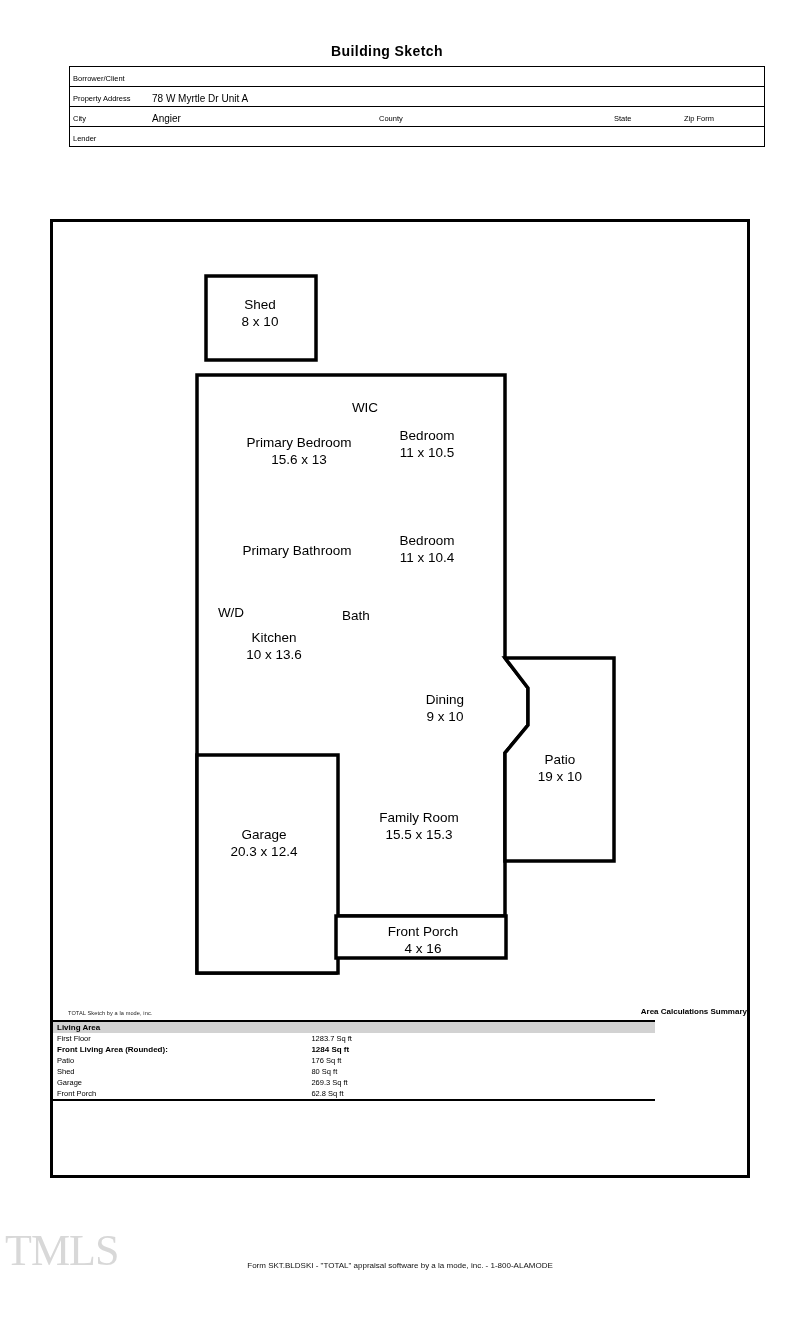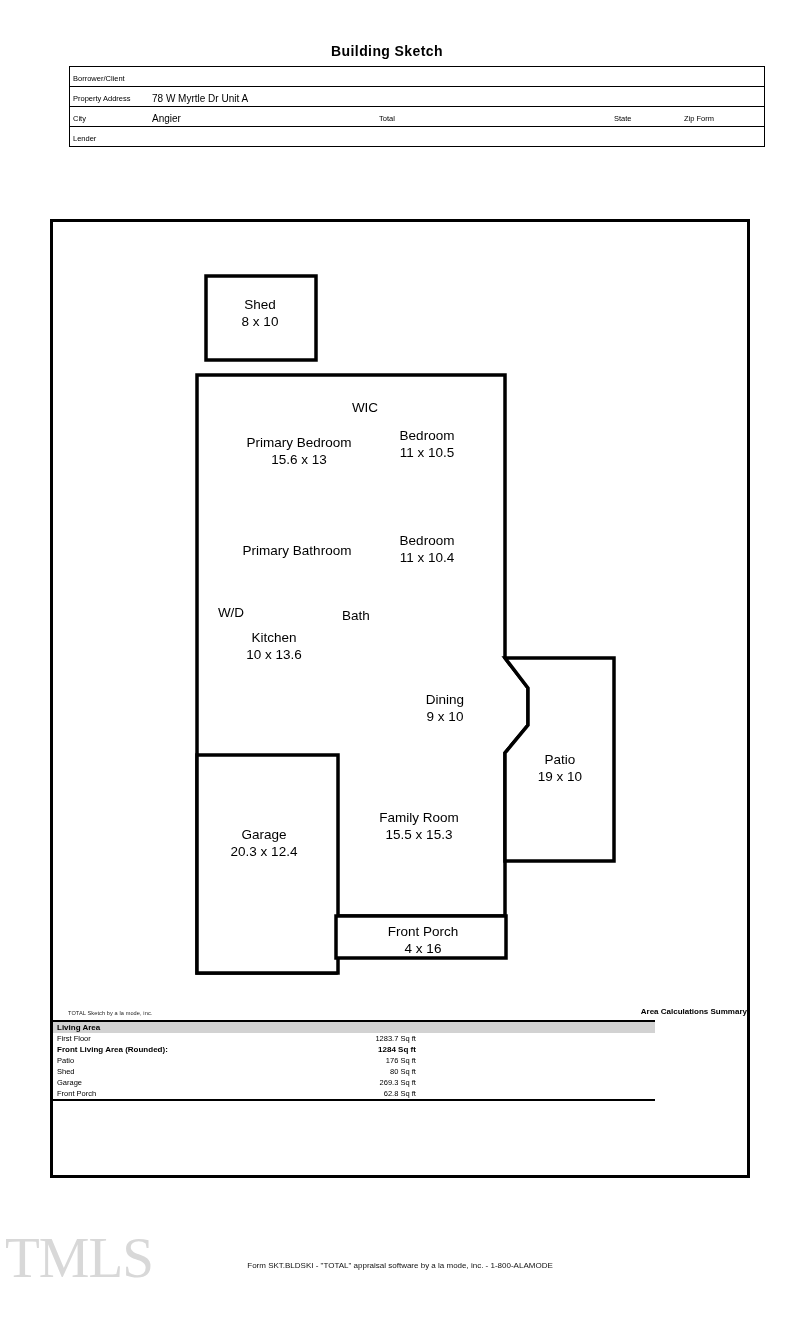--- a/index.html
+++ b/index.html
@@ -116,29 +116,29 @@
     font-size: 7.5px;
     vertical-align: middle;
   }
   .summary-table tr.section td {
     background: #d2d2d2;
     font-weight: bold;
     font-size: 8px;
   }
   .summary-table tr.bold td { font-weight: bold; font-size: 8px; }
   .col-name  { width: 290px; }
-  .col-value { width: 120px; text-align: right; }
+  .col-value { width: 120px; text-align: left; }
   .col-rest  { width: 280px; }
 
   
   .watermark {
     position: absolute;
     left: 5px;
     top: 1229px;
-    font-size: 57px;
+    font-size: 44px;
     font-family: "Liberation Serif", serif;
     color: #d8d8d8;
     letter-spacing: -1px;
     line-height: 1;
     user-select: none;
   }
   .form-footer {
     position: absolute;
     left: 0;
     top: 1261px;
@@ -159,21 +159,21 @@
     <td class="c-lbl"><span class="lbl">Borrower/Client</span></td>
     <td colspan="5"><span class="val"></span></td>
   </tr>
   <tr>
     <td class="c-lbl"><span class="lbl">Property Address</span></td>
     <td colspan="5"><span class="val">78 W Myrtle Dr Unit A</span></td>
   </tr>
   <tr>
     <td class="c-city"><span class="lbl">City</span></td>
     <td style="width:230px"><span class="val">Angier</span></td>
-    <td style="width:175px"><span class="lbl">Total</span></td>
+    <td style="width:175px"><span class="lbl">County</span></td>
     <td style="width:60px"><span class="val"></span></td>
     <td style="width:70px"><span class="lbl">State</span></td>
     <td><span class="lbl">Zip Form</span></td>
   </tr>
   <tr>
     <td class="c-lbl"><span class="lbl">Lender</span></td>
     <td colspan="5"><span class="val"></span></td>
   </tr>
 </tbody>
   </table>

